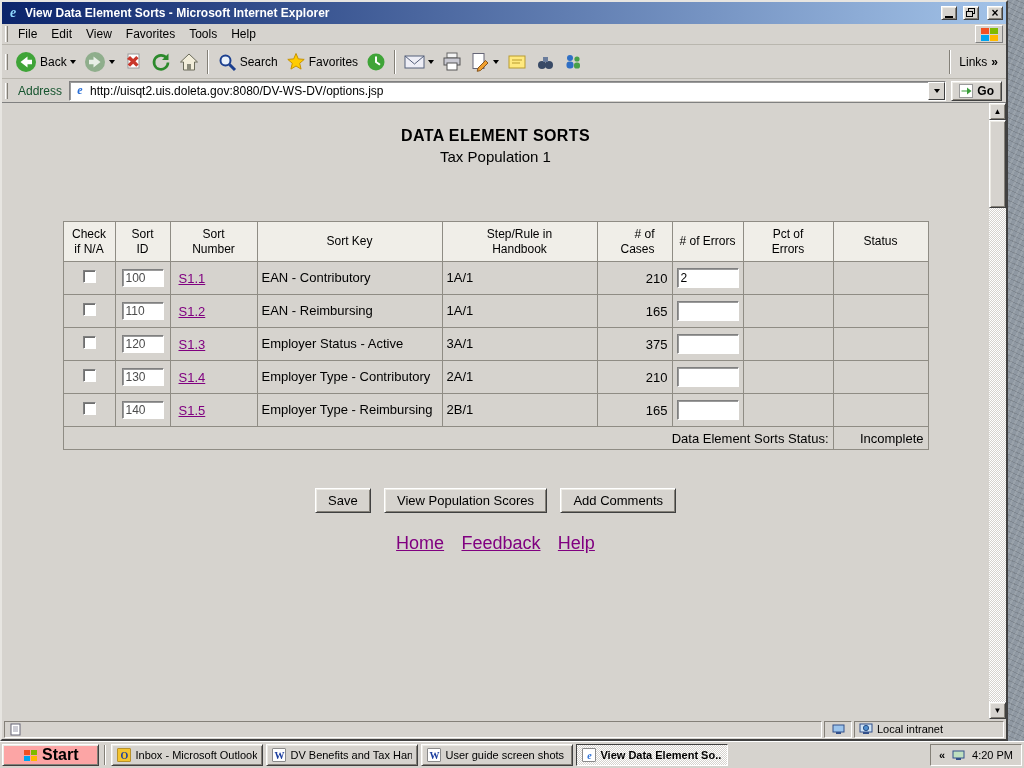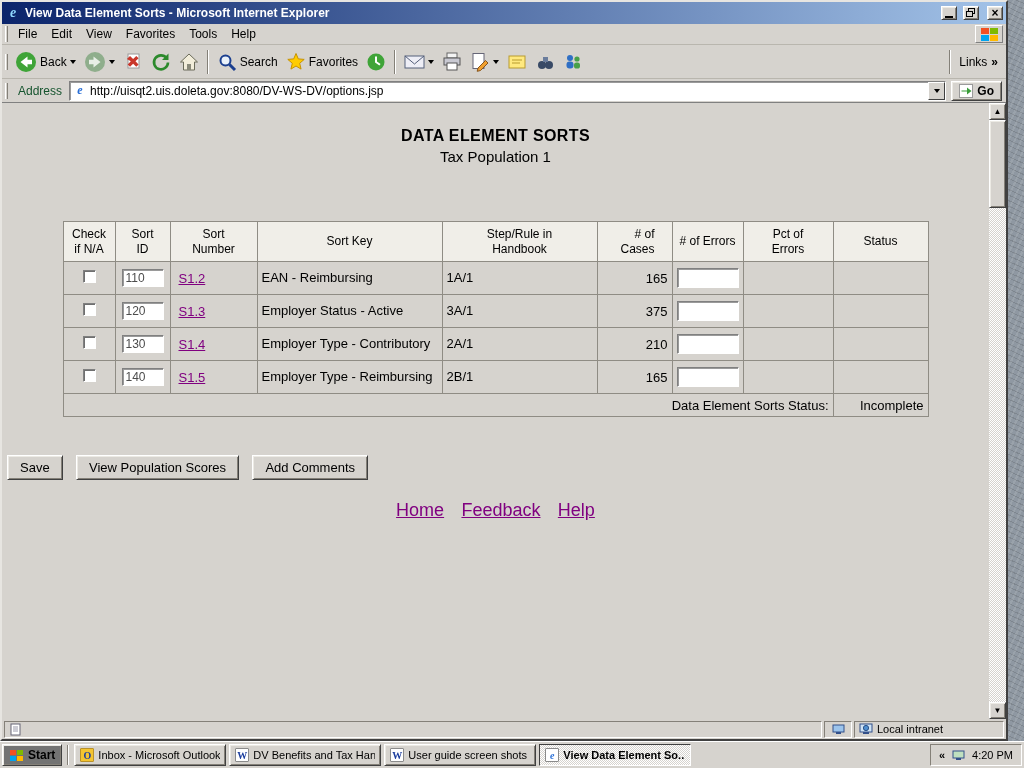--- a/index.html
+++ b/index.html
@@ -78,21 +78,21 @@
   .c-num a{color:#800080;text-decoration:underline;font-size:13px}
   .c-key,.c-step{text-align:left;padding-left:8px;line-height:1.25}
   .c-step{font-size:12px}
   .c-cases{text-align:right;padding-right:10px;font-size:15px}
   .c-err{text-align:center}
   th.h-cases{text-align:right;padding-right:8px}
   tr.footer td{height:23px;font-weight:normal;font-size:13px}
   td.f-label{text-align:right;padding-right:8px}
   td.f-value{text-align:right;padding-left:5px}
 
-  .btn-row{margin-top:38px}
+  .btn-row{text-align:center;margin-top:38px}
   .btn{display:inline-block;background:#D6D3CE;border:1px solid;border-color:#fff #404040 #404040 #fff;
     box-shadow:inset 1px 1px 0 #ECEAE4, inset -1px -1px 0 #848078;font:13px "Liberation Sans",sans-serif;
     padding:4px 12px;margin:0 5px;cursor:default}
   .link-row{text-align:center;margin-top:20px}
   .page-link{color:#800080;text-decoration:underline;font-size:18px;margin:0 7px}
 
   
   .sb{position:absolute;top:0;right:0;width:17px;height:100%;
     background-image:linear-gradient(45deg,#d6d3ce 25%,transparent 25%,transparent 75%,#d6d3ce 75%),
       linear-gradient(45deg,#d6d3ce 25%,#fff 25%,#fff 75%,#d6d3ce 75%);
@@ -108,23 +108,23 @@
   .statusbar{height:20px;display:flex;align-items:center;gap:2px;padding:1px 2px;flex:0 0 auto}
   .pane{height:17px;border:1px solid;border-color:#848078 #fff #fff #848078;display:flex;align-items:center;
     padding:0 4px;gap:4px;font-size:11px}
   .pane-main{flex:1}
   .pane-mini{width:28px;justify-content:center}
   .pane-zone{width:150px}
 
   
   .taskbar{position:absolute;left:0;bottom:0;width:1024px;height:27px;background:#D6D3CE;
     border-top:1px solid #fff;display:flex;align-items:center;padding:2px 2px;gap:3px}
-  .start-btn{display:flex;align-items:center;gap:4px;height:22px;padding:0 6px;background:#737373;border:1px solid;
+  .start-btn{display:flex;align-items:center;gap:4px;height:22px;padding:0 20px;background:#fca5a5;border:1px solid;
     border-color:#fff #404040 #404040 #fff;box-shadow:inset 1px 1px 0 #ECEAE4, inset -1px -1px 0 #848078;
-    font-weight:bold;font-size:12px}
+    font-weight:bold;font-size:16px}
   .tb-div{width:2px;height:20px;border-left:1px solid #848078;border-right:1px solid #fff;margin:0 2px}
   .task{display:flex;align-items:center;gap:4px;width:152px;height:22px;padding:0 5px;background:#D6D3CE;
     border:1px solid;border-color:#fff #404040 #404040 #fff;
     box-shadow:inset 1px 1px 0 #ECEAE4, inset -1px -1px 0 #848078;font-size:11px}
   .task span.tlabel{white-space:nowrap;overflow:hidden;flex:1}
   .task.active{border-color:#404040 #fff #fff #404040;box-shadow:none;font-weight:bold;
     background-image:linear-gradient(45deg,#d6d3ce 25%,transparent 25%,transparent 75%,#d6d3ce 75%),
       linear-gradient(45deg,#d6d3ce 25%,#fff 25%,#fff 75%,#d6d3ce 75%);
     background-size:2px 2px;background-position:0 0,1px 1px}
   .mini-ico{width:14px;height:14px;flex:0 0 auto;display:flex;align-items:center;justify-content:center;
@@ -347,20 +347,31 @@
               <th><span class="hw" style="width:84px">Step/Rule in Handbook</span></th>
               <th class="h-cases"><span class="hw" style="width:40px;text-align:right"># of Cases</span></th>
               <th><span class="hw"># of Errors</span></th>
               <th><span class="hw" style="width:44px">Pct of Errors</span></th>
               <th><span class="hw">Status</span></th>
             </tr>
           </thead>
           <tbody>
             <tr>
               <td class="c-check"><span class="cb"></span></td>
+              <td class="c-id" style="text-align:center"><input class="txt id-input" value="100" style=""></td>
+              <td class="c-num" style="padding-left:8px"><a href="#">S1.1</a></td>
+              <td class="c-key">EAN - Contributory</td>
+              <td class="c-step">1A/1</td>
+              <td class="c-cases">210</td>
+              <td class="c-err"><input class="txt err-input" value="2" style=""></td>
+              <td class="c-pct"></td>
+              <td class="c-status"></td>
+            </tr>
+            <tr>
+              <td class="c-check"><span class="cb"></span></td>
               <td class="c-id" style="text-align:center"><input class="txt id-input" value="110" style=""></td>
               <td class="c-num" style="padding-left:8px"><a href="#">S1.2</a></td>
               <td class="c-key">EAN - Reimbursing</td>
               <td class="c-step">1A/1</td>
               <td class="c-cases">165</td>
               <td class="c-err"><input class="txt err-input" value="" style=""></td>
               <td class="c-pct"></td>
               <td class="c-status"></td>
             </tr>
             <tr>

